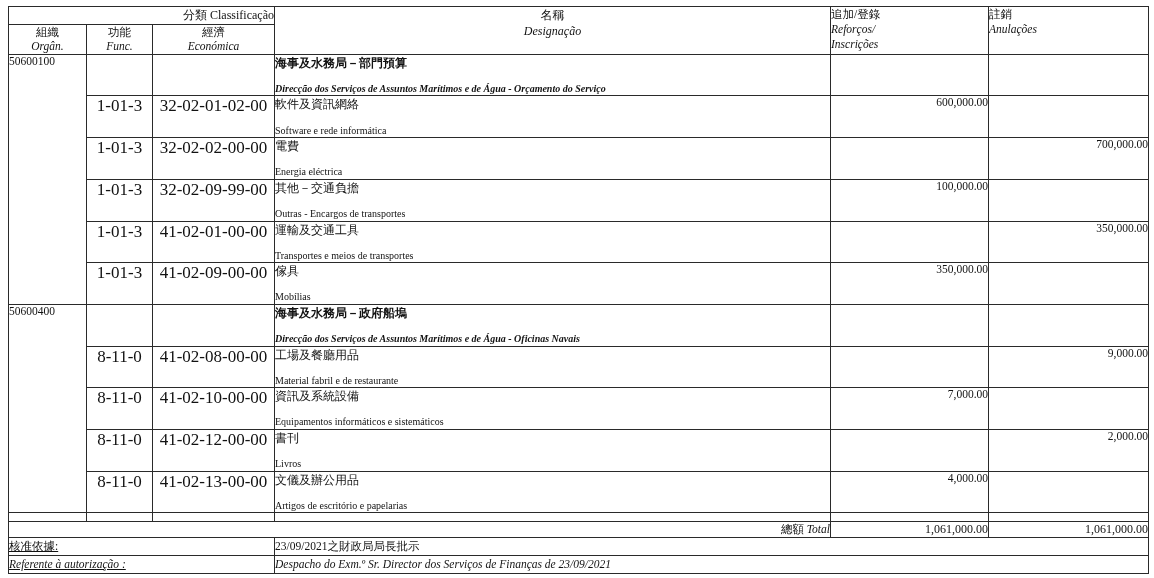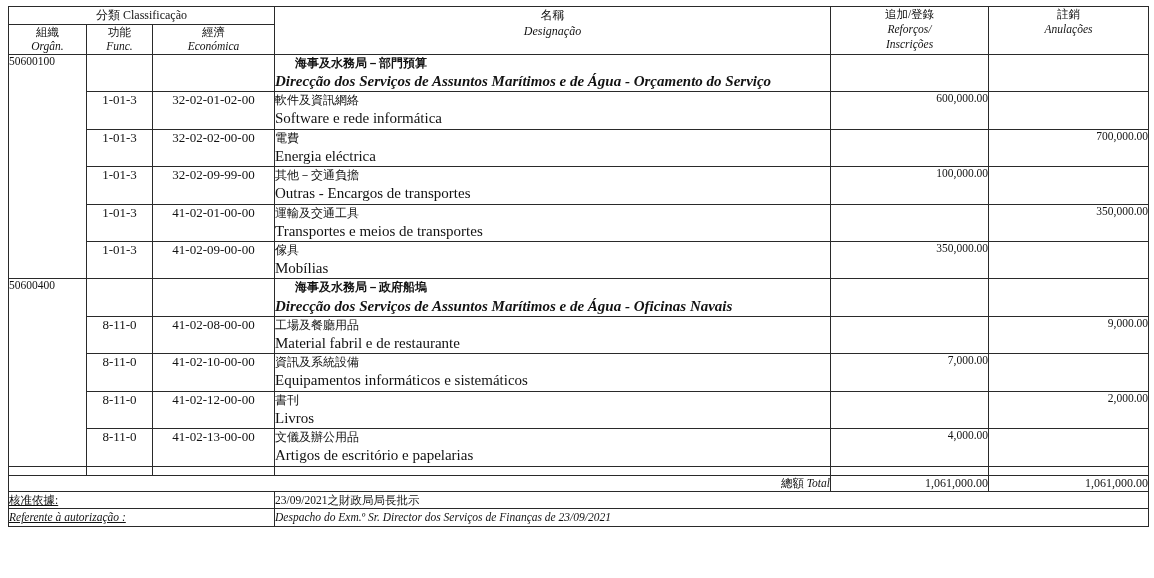--- a/index.html
+++ b/index.html
@@ -28,21 +28,21 @@
     font-size: 11.5px;
   }
   table.budget td, table.budget th {
     border: 1px solid #2a2a2a;
     padding: 0;
     vertical-align: top;
     font-weight: normal;
   }
   
   .hdr-class-group {
-    text-align: center;
+    text-align: right;
     font-size: 12px;
     padding: 3px 0 3px 0;
     border-bottom: 1px solid #2a2a2a;
   }
   .hdr-sub {
     text-align: center;
     font-size: 11.5px;
     line-height: 1.25;
     padding: 3px 2px 5px 2px;
   }
@@ -50,48 +50,47 @@
   .hdr-sub .l2 { display: block; font-style: italic; }
   .hdr-big {
     text-align: center;
     font-size: 12px;
     line-height: 1.35;
     padding: 6px 2px;
   }
   .hdr-big .zh { display: block; }
   .hdr-big .pt { display: block; font-style: italic; }
   .hdr-amt {
-    text-align: center;
     font-size: 11.5px;
     line-height: 1.3;
     padding: 4px 2px;
   }
   .hdr-amt span { display: block; }
   .hdr-amt .pt { font-style: italic; }
 
   
   .cell-code {
     font-size: 11.5px;
     text-align: left;
     padding: 4px 6px 4px 6px;
     font-weight: bold;
     margin-top: 38px;
   }
   .cell-func, .cell-econ {
-    font-size: 13px;
+    font-size: 17px;
     text-align: center;
     padding: 6px 4px 2px 4px;
   }
   .desc {
     padding: 4px 6px 4px 8px;
     line-height: 1.35;
   }
   .desc .zh { display: block; font-size: 12px; }
-  .desc .pt { display: block; font-size: 15px; font-style: normal; }
-  .desc.group .zh { font-weight: bold; margin-left: 20px; }
+  .desc .pt { display: block; font-size: 10px; font-style: normal; margin-top: 11px; }
+  .desc.group .zh { font-weight: bold; }
   .desc.group .pt { font-weight: bold; font-style: italic; }
   .amt {
     font-size: 11.5px;
     text-align: right;
     padding: 16px 8px 4px 4px;
     white-space: nowrap;
   }
   .amt.blank { padding: 0; }
   .spacer-row td { height: 8px; border-left: 1px solid #2a2a2a; border-right: 1px solid #2a2a2a; border-top: none; border-bottom: none; }
 

